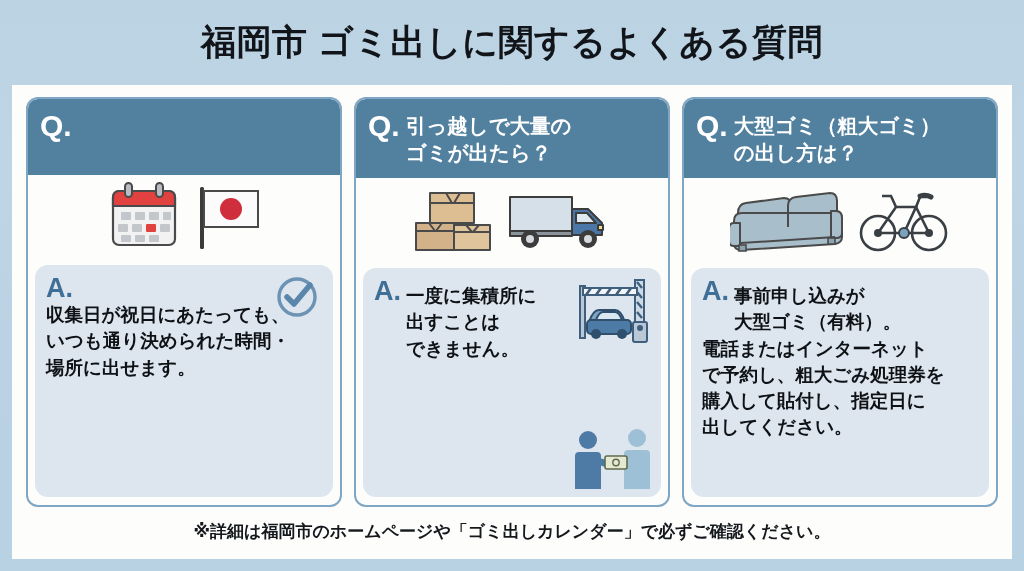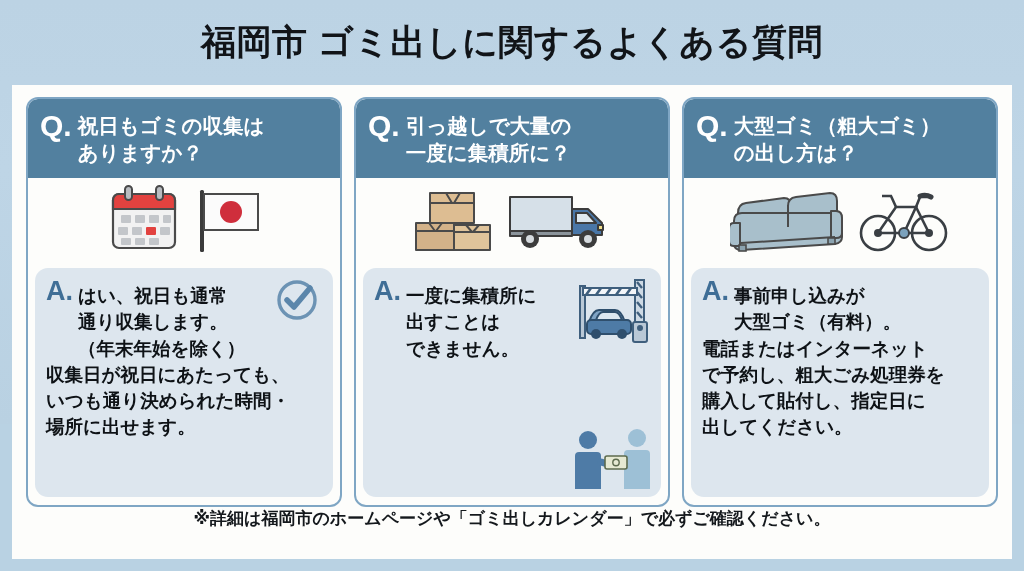--- a/index.html
+++ b/index.html
@@ -151,21 +151,21 @@
   }
   .ico-check { right: 12px; top: 8px; }
   .ico-gate  { right: 8px;  top: 6px; }
   .ico-hands { right: 6px;  bottom: 2px; }
   .ico-phone { right: 10px; top: 4px; }
 
   
   .foot {
     height: 48px;
     display: flex;
-    align-items: flex-start;
+    align-items: center;
     justify-content: center;
   }
   .foot-text {
     font-size: 17px;
     font-weight: 700;
     color: #14181c;
     white-space: nowrap;
   }
 </style>
 </head>
@@ -178,22 +178,20 @@
   </div>
 
   <div class="sheet">
 
     <div class="columns">
 
       <div class="card">
 
         <div class="q-head">
           <span class="q-mark">Q.</span>
-          <span class="q-text">祝日もゴミの収集は
-ありますか？</span>
         </div>
 
         <div class="illus">
 
           <span>
             <svg width="82" height="72" viewBox="0 0 82 72">
               <rect x="10" y="10" width="62" height="54" rx="6" fill="#f2f2f2" stroke="#4a4a4a" stroke-width="2.2"></rect>
               <path d="M10 16 a6 6 0 0 1 6 -6 h50 a6 6 0 0 1 6 6 v9 h-62z" fill="#e2423f" stroke="#4a4a4a" stroke-width="2.2"></path>
               <rect x="22" y="2" width="7" height="14" rx="3.5" fill="#b9bcc0" stroke="#4a4a4a" stroke-width="2"></rect>
               <rect x="53" y="2" width="7" height="14" rx="3.5" fill="#b9bcc0" stroke="#4a4a4a" stroke-width="2"></rect>
@@ -224,36 +222,33 @@
 
         <div class="a-box">
           <span class="a-icon ico-check">
             <svg width="48" height="48" viewBox="0 0 48 48">
               <circle cx="24" cy="24" r="18" fill="none" stroke="#6c93b4" stroke-width="3.4"></circle>
               <path d="M14 24 L21 31 L37 12" fill="none" stroke="#5b86ab" stroke-width="5.5" stroke-linecap="round" stroke-linejoin="round"></path>
             </svg>
           </span>
           <div class="a-line1">
             <span class="a-mark">A.</span>
-            <span class="a-body">はい、祝日も通常
-通り収集します。
-（年末年始を除く）</span>
           </div>
           <div class="a-para2">収集日が祝日にあたっても、
 いつも通り決められた時間・
 場所に出せます。</div>
         </div>
       </div>
 
       <div class="card">
 
         <div class="q-head">
           <span class="q-mark">Q.</span>
           <span class="q-text">引っ越しで大量の
-一度に集積所に？</span>
+ゴミが出たら？</span>
         </div>
 
         <div class="illus">
 
           <span>
             <svg width="86" height="74" viewBox="0 0 86 74">
               <g stroke="#4a4a4a" stroke-width="2" stroke-linejoin="round">
                 <rect x="20" y="10" width="44" height="30" fill="#ddbd92"></rect>
                 <path d="M20 20 h44" fill="none"></path>
                 <path d="M36 10 l6 10 M50 10 l-6 10" fill="none"></path>

